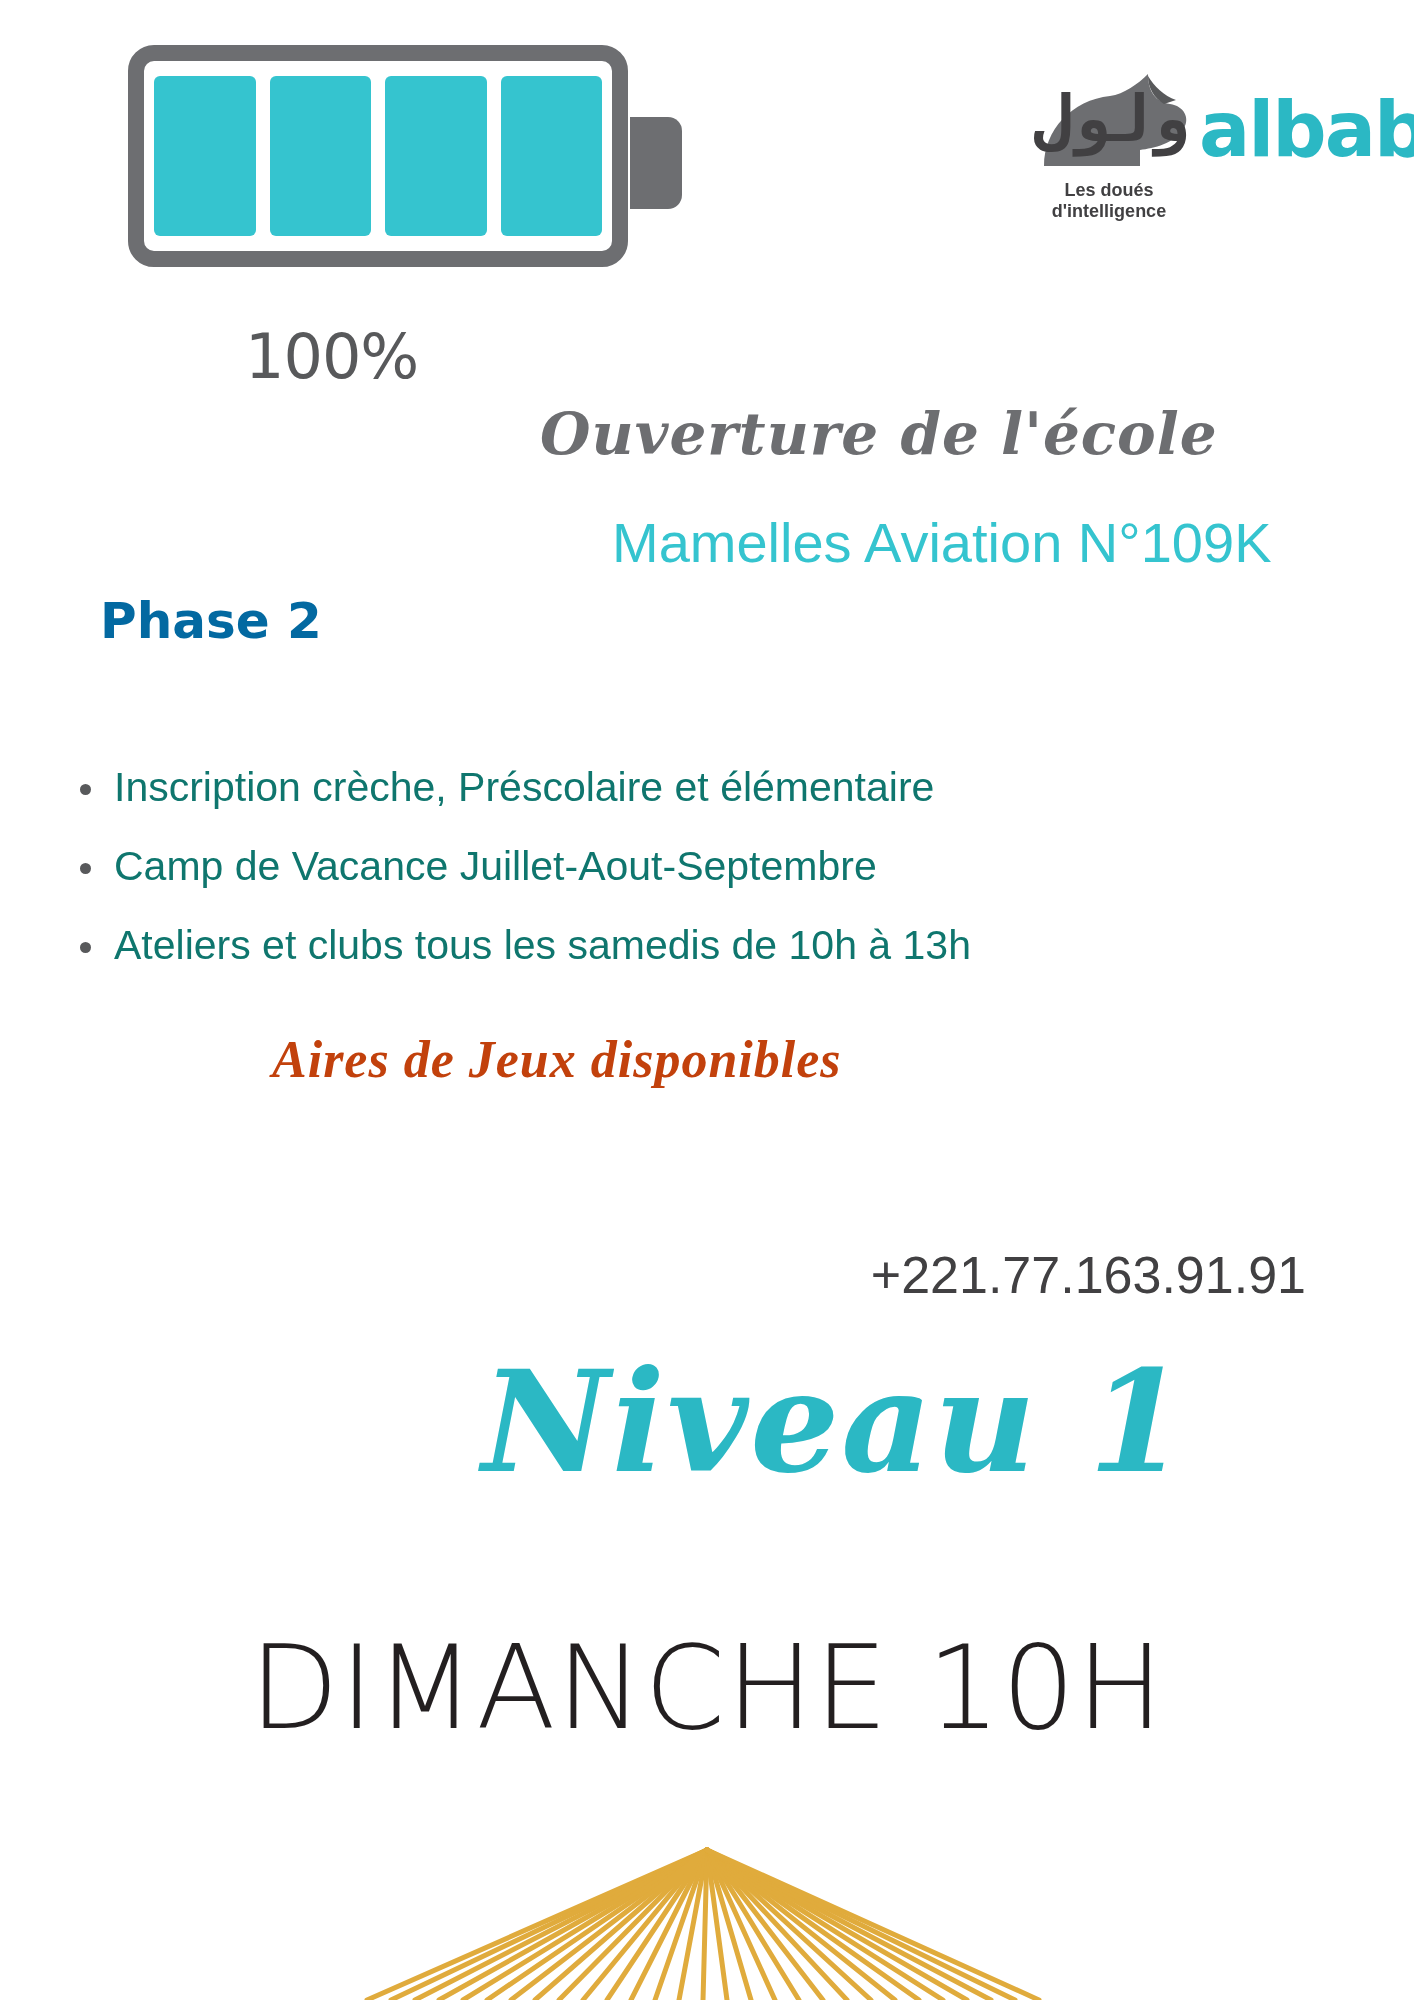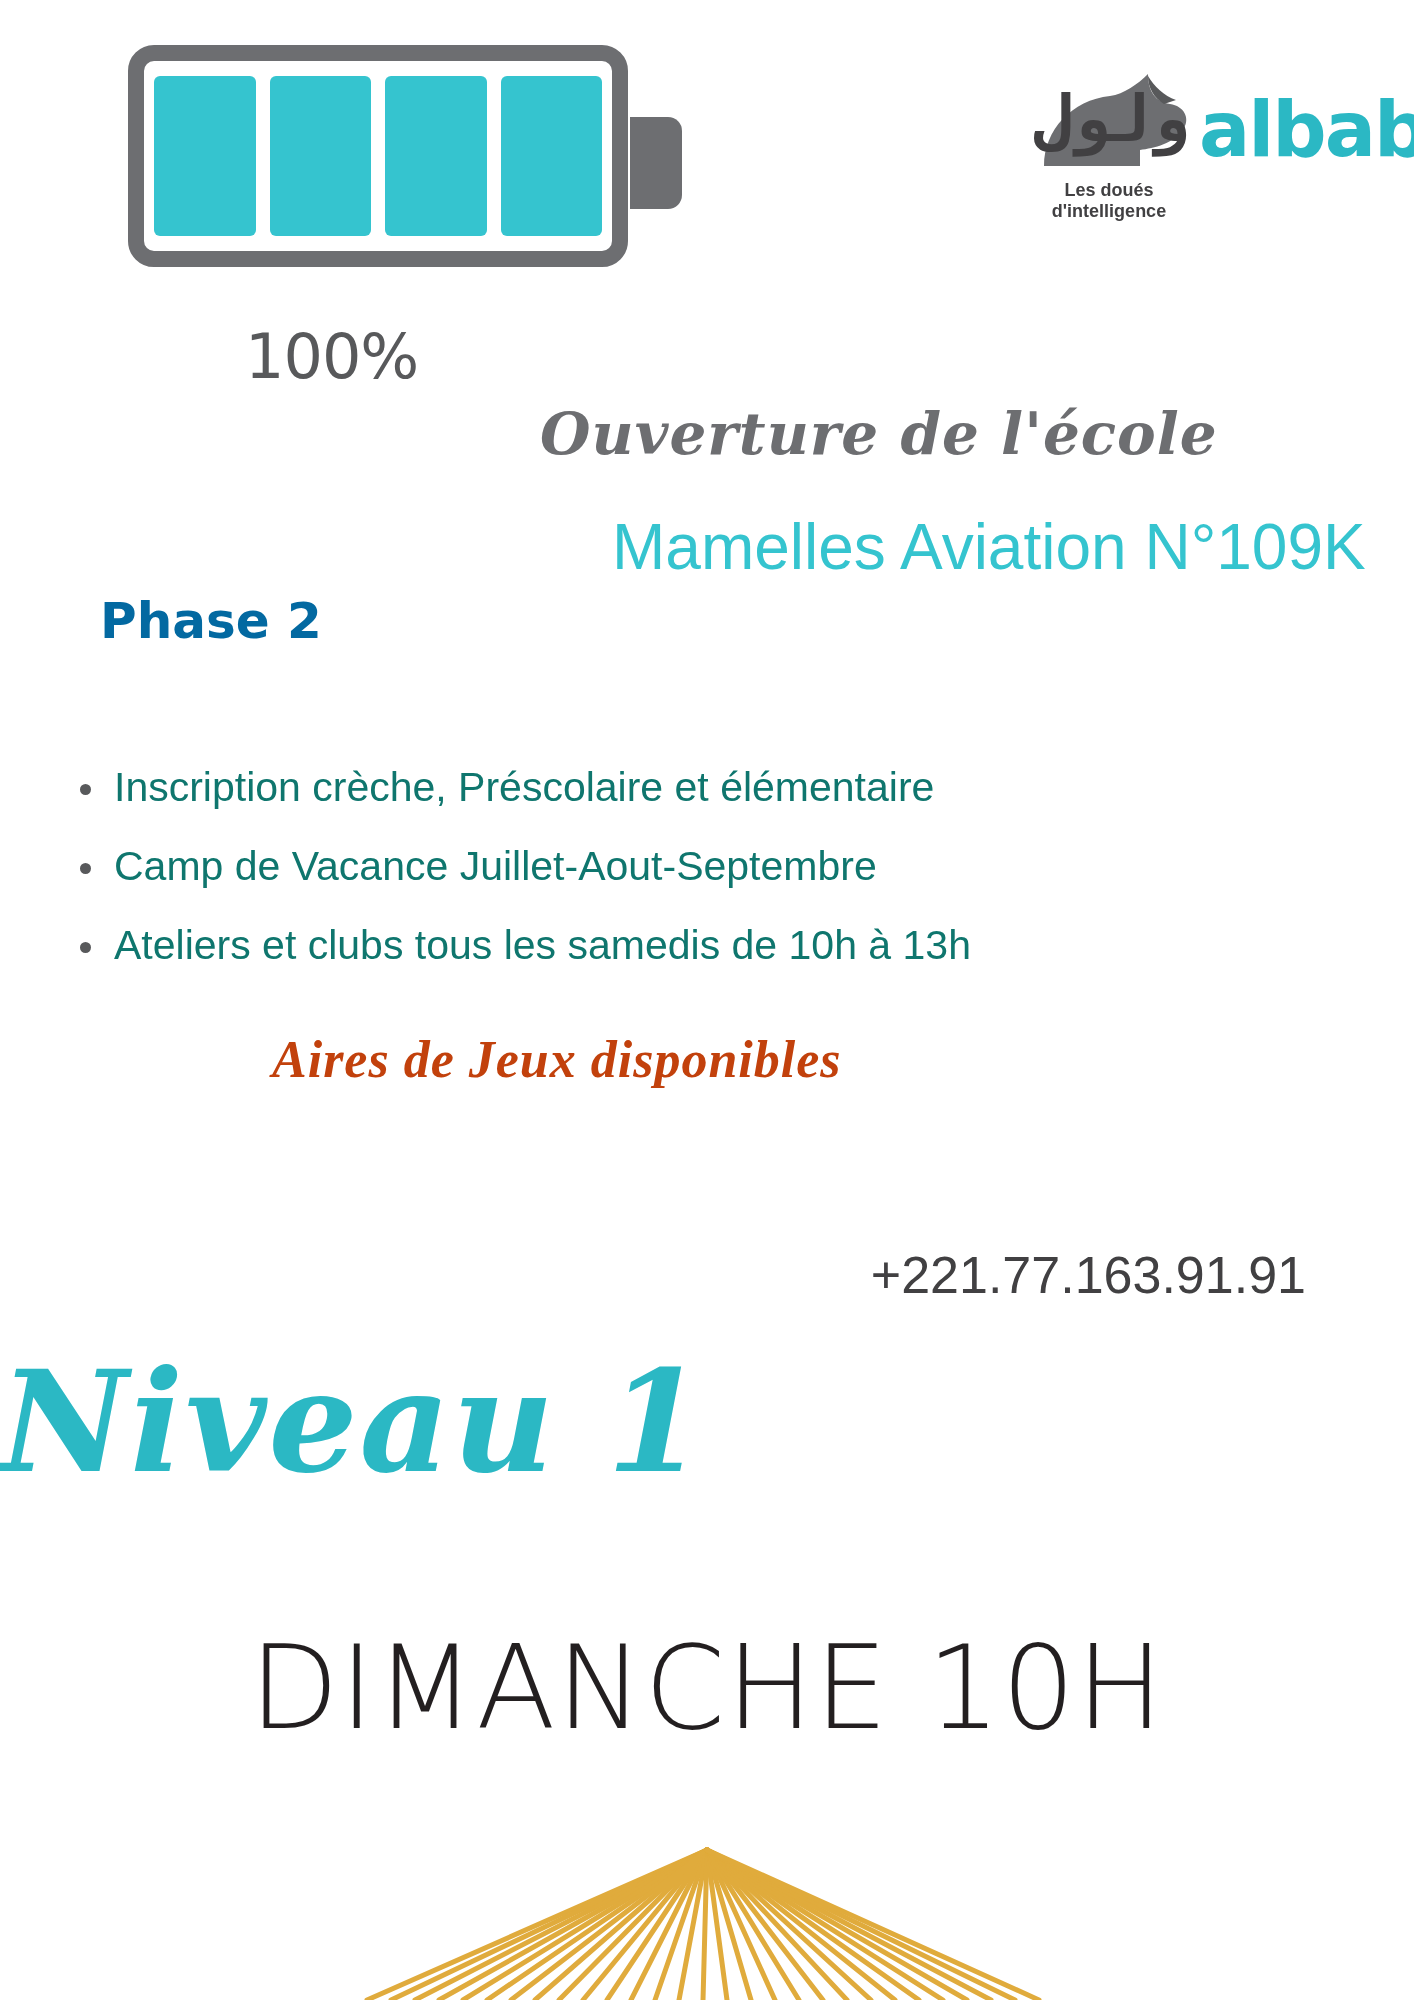--- a/index.html
+++ b/index.html
@@ -134,21 +134,21 @@
     font-family: "DejaVu Serif", serif;
     font-style: italic;
     font-weight: 700;
     letter-spacing: 1px;
     white-space: nowrap;
   }
   .subtitle {
     position: absolute;
     left: 612px;
     top: 510px;
-    font-size: 64px;
+    font-size: 56px;
     color: #35c4cf;
     font-family: "Liberation Sans", sans-serif;
     white-space: nowrap;
   }
   .phase {
     position: absolute;
     left: 100px;
     top: 592px;
     font-size: 50px;
     font-weight: 700;
@@ -212,21 +212,21 @@
     letter-spacing: 0px;
     white-space: nowrap;
   }
 
   
   .level {
     position: absolute;
     left: 0;
     top: 1340px;
     width: 1188px;
-    text-align: left;
+    text-align: right;
     font-size: 140px;
     color: #2bb8c4;
     font-family: "DejaVu Serif", serif;
     font-style: italic;
     font-weight: 700;
     letter-spacing: 2px;
   }
 
   
   .day {

